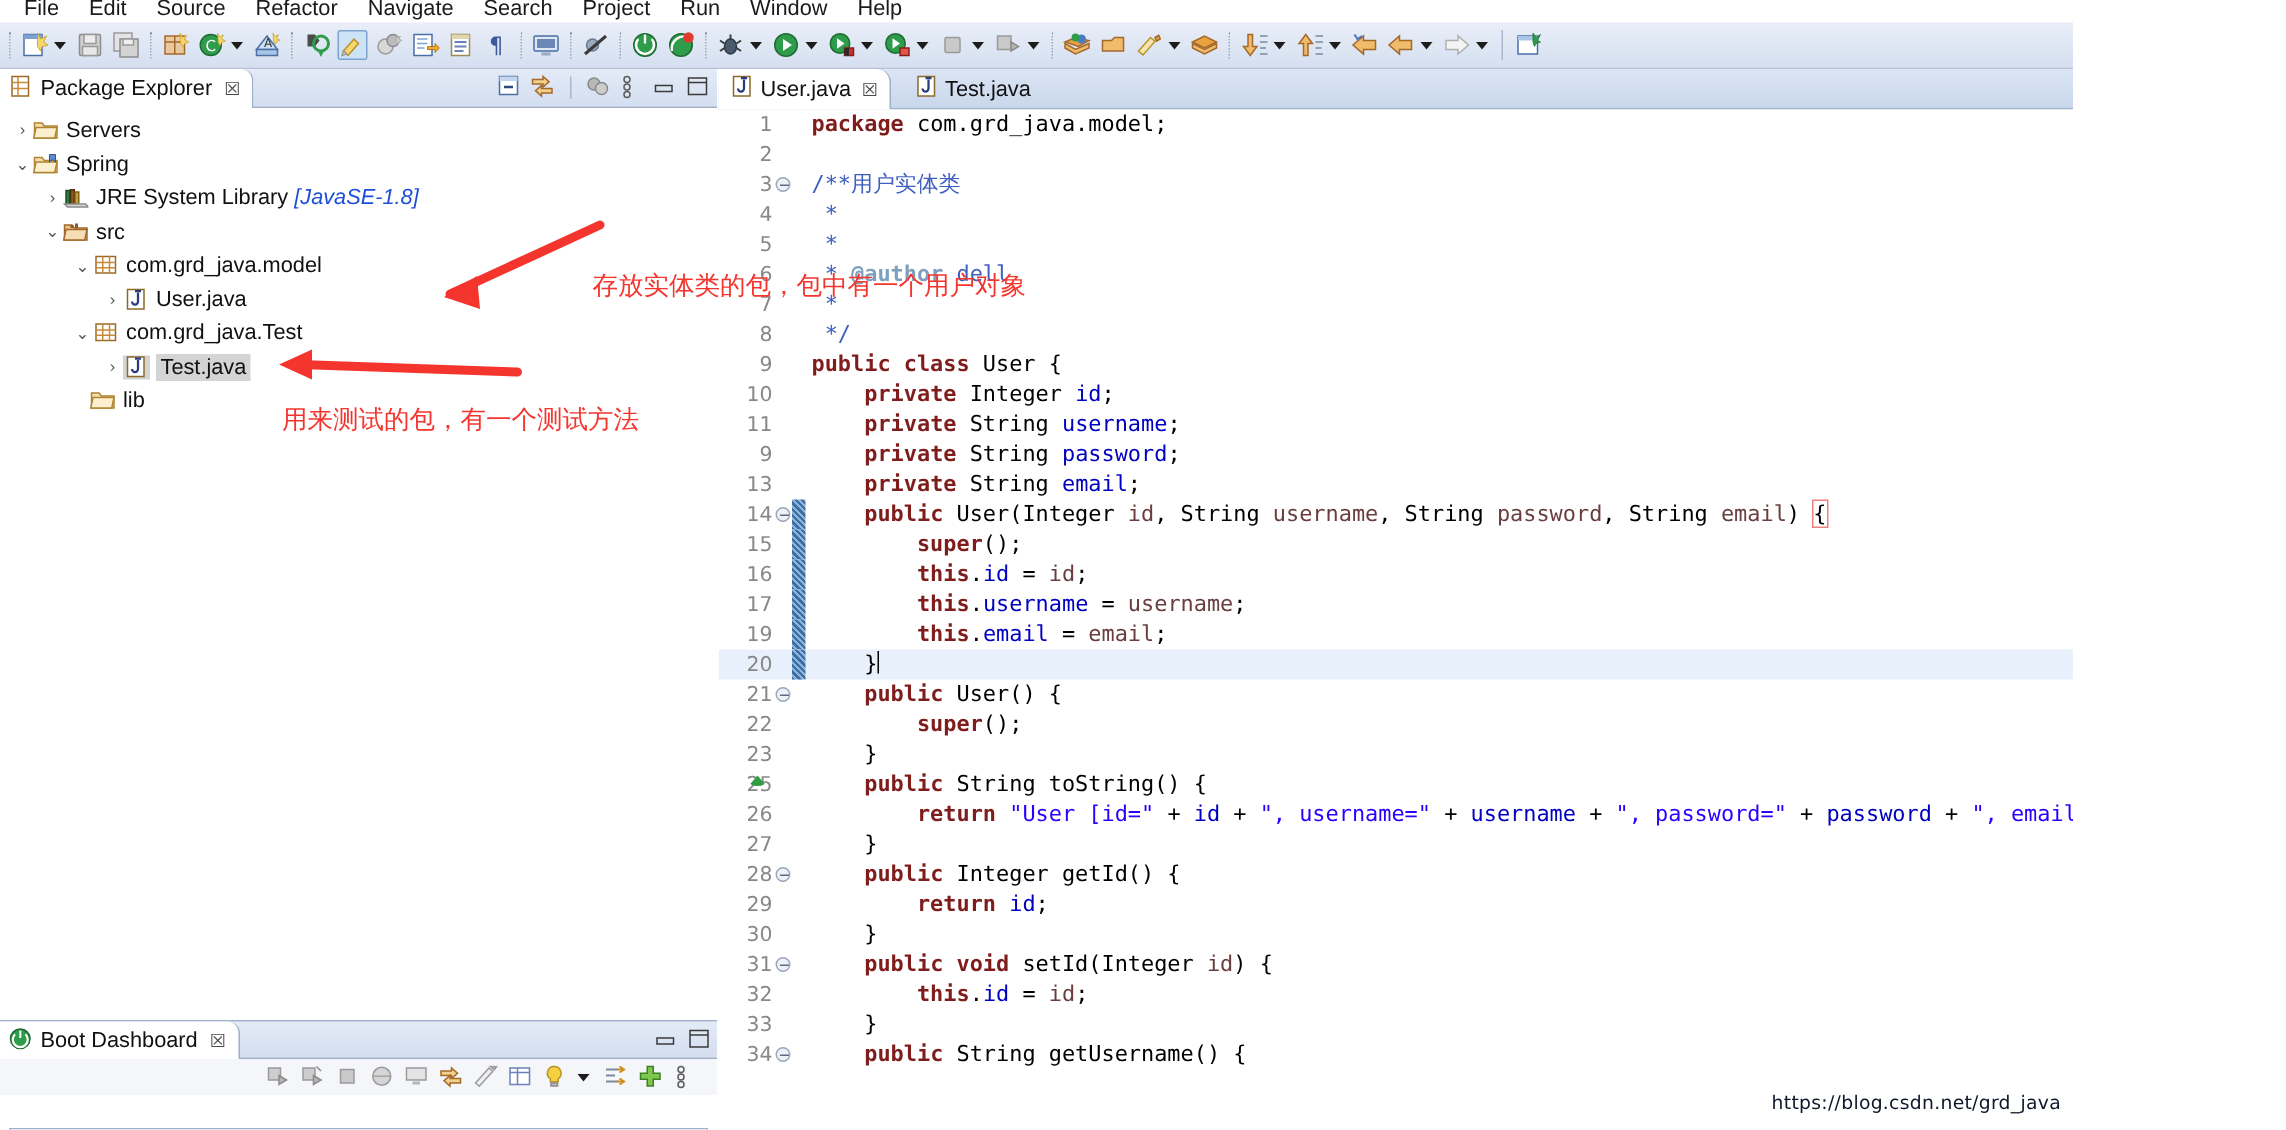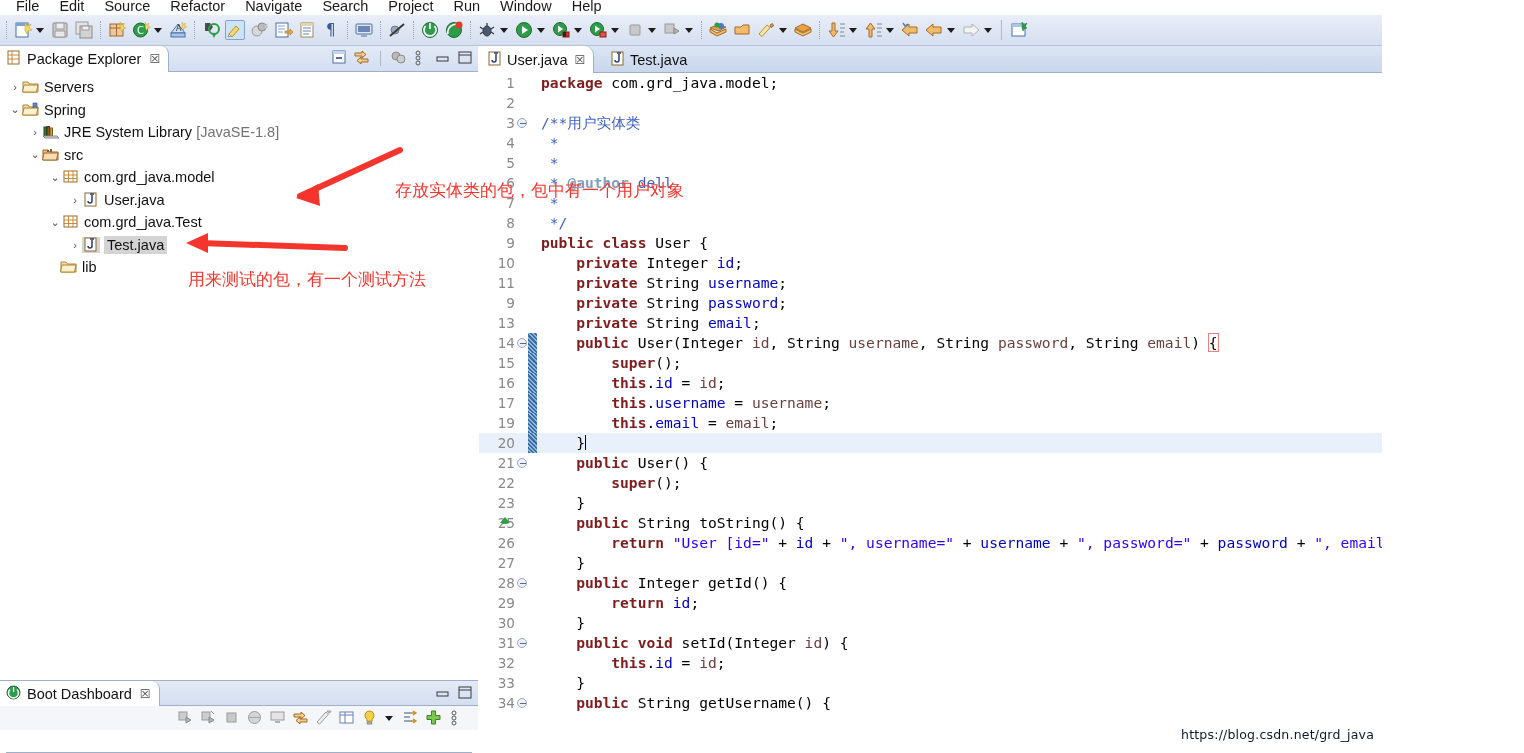--- a/index.html
+++ b/index.html
@@ -110,37 +110,38 @@
     padding-left: 4px;
     white-space: nowrap;
   }
   .twist {
     width: 14px; text-align: center;
     color: #555; font-size: 11px;
     flex: 0 0 14px;
   }
   .tico { width: 18px; height: 16px; margin-right: 4px; flex:0 0 18px; }
   .tlbl { color: #111; }
-  .tlbl .dim { color: #737373; }
+  .tlbl .dim { color: #1d4ed8; font-style: italic; }
   .trow.selected .tlbl {
     background: #d4d4d4;
     padding: 1px 3px;
   }
   .trow.selected .tico { background: #d4d4d4; }
 
   .left-bottom {
     position: absolute; left: 0; top: 680px;
     width: 478px; height: 73px;
     background: #ffffff;
   }
   .bd-tabbar {
     position: relative; height: 26px;
     background: linear-gradient(to bottom,#e4ebf7,#d3def0);
     border-top: 1px solid #9eb0c9;
     border-bottom: 1px solid #9eb0c9;
+    text-align: center;
   }
   .bd-toolrow {
     position: relative; height: 24px;
     background: #f4f6fa;
     display: flex; align-items: center; justify-content: flex-end;
     padding-right: 12px; gap: 5px;
   }
   .bd-list {
     position: absolute; left: 6px; top: 72px;
     width: 466px; height: 4px;

